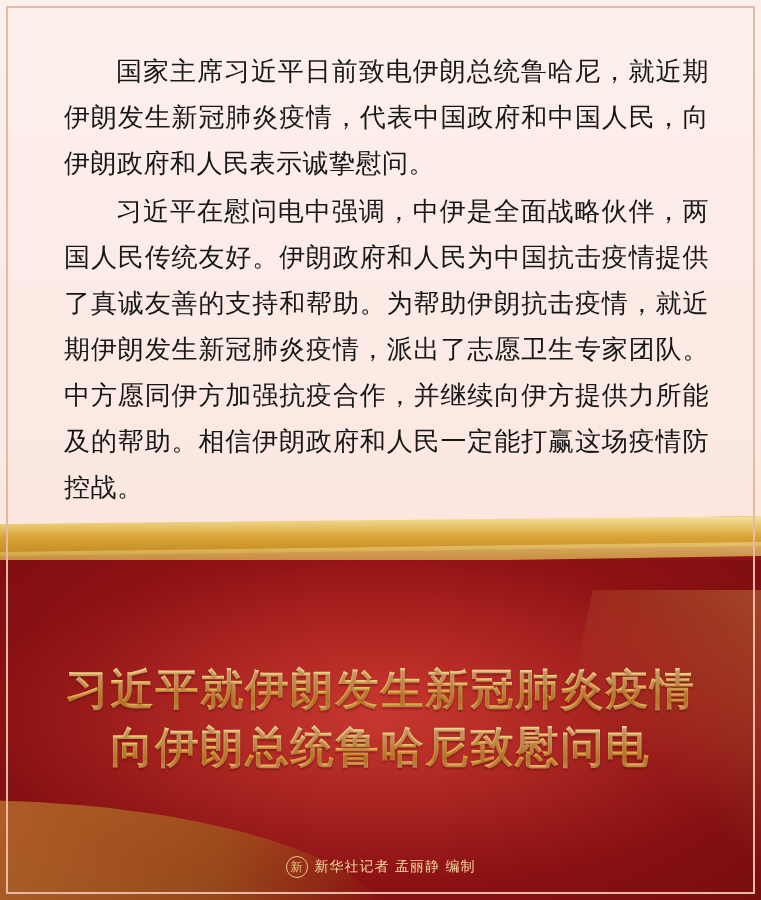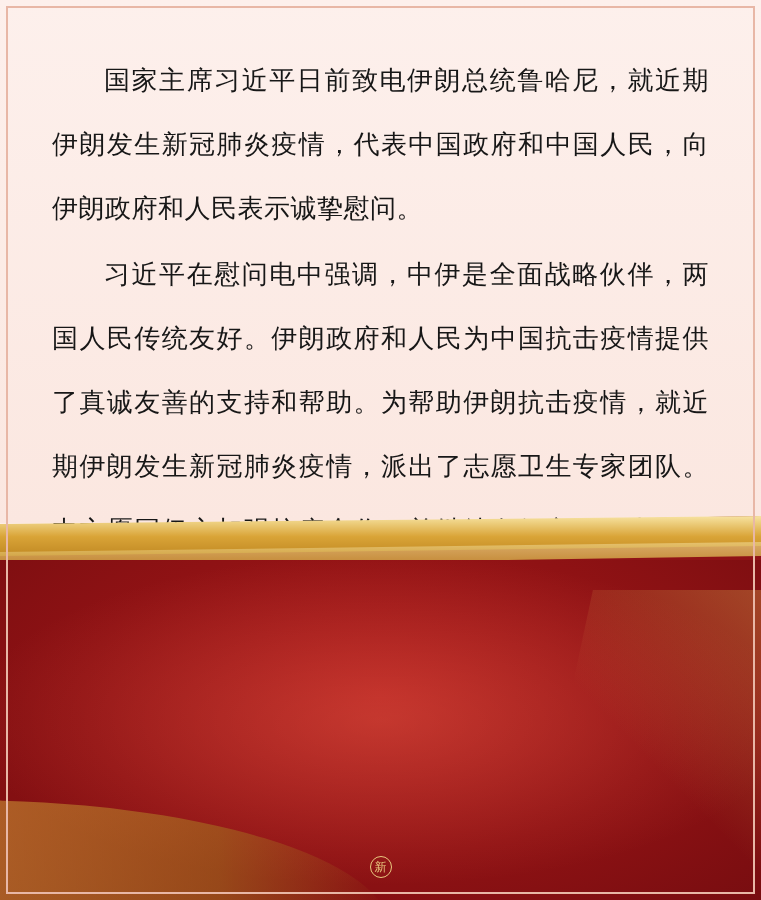--- a/index.html
+++ b/index.html
@@ -37,25 +37,25 @@
     left: 0; top: 0;
     width: 761px;
     height: 523px;
     background: linear-gradient(180deg, #fdf0ec 0%, #fbe7e0 100%);
     box-sizing: border-box;
     padding: 48px 52px 0 52px;
   }
   .para {
     font-family: "DejaVu Serif", serif;
     font-size: 26px;
-    line-height: 64px;
+    line-height: 46px;
     color: #171717;
     text-indent: 2em;
     text-align: justify;
-    margin: 0 0 2px 0;
+    margin: 0 0 2px 12px;
     letter-spacing: 0.5px;
   }
 
   
   .ribbon {
     position: absolute;
     left: 0; top: 516px;
     width: 761px;
     height: 70px;
     overflow: hidden;
@@ -182,19 +182,24 @@
     <div class="ribbon-dark"></div>
     <div class="ribbon-gold"></div>
     <div class="ribbon-gold2"></div>
   </div>
 
   <div class="red-panel">
     <div class="glow"></div>
     <div class="swoosh2"></div>
     <div class="swoosh"></div>
 
+    <div class="title-block">
+      <div class="title-line">习近平就伊朗发生新冠肺炎疫情</div>
+      <div class="title-line">向伊朗总统鲁哈尼致慰问电</div>
+    </div>
 
     <div class="credit">
       <span class="credit-logo">新</span>
+      <span class="credit-text">新华社记者 孟丽静 编制</span>
     </div>
   </div>
 
 </div>
 
 </body></html>

